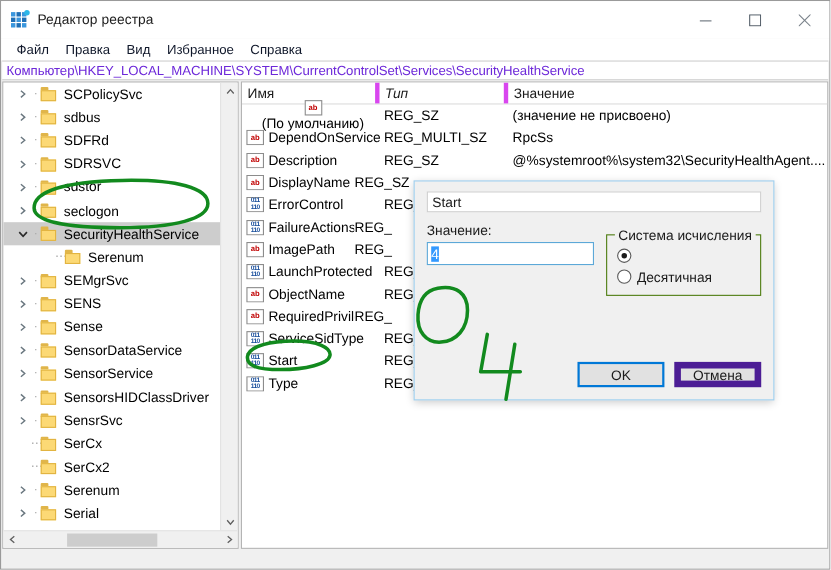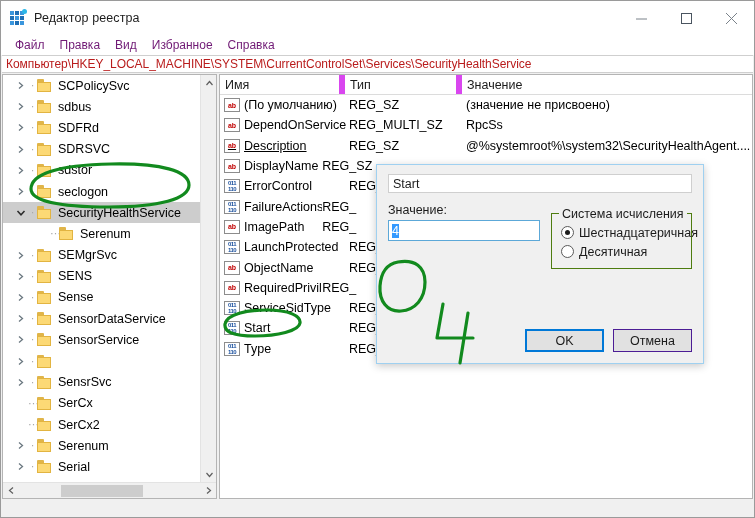--- a/index.html
+++ b/index.html
@@ -44,31 +44,31 @@
     color: #4a5560;
   }
   .win-btn svg { display: block; }
 
   
   .menubar {
     position: absolute; left: 0; top: 34px; width: 753px; height: 20px;
     background: #ffffff; display: flex; align-items: center; padding-left: 7px;
   }
   .menu-item {
-    font-size: 12px; color: #701a75; padding: 1px 8px 2px 7px;
+    font-size: 12px; color: #0f172a; padding: 1px 8px 2px 7px;
   }
 
   
   .addressbar {
     position: absolute; left: 1px; top: 54px; width: 751px; height: 18px;
     background: #ffffff; border: 1px solid #cfcfcf; border-left: none; border-right: none;
     display: flex; align-items: center;
   }
   .address-text {
-    font-size: 12px; color: #b91c1c; padding-left: 4px; white-space: nowrap;
+    font-size: 12px; color: #6d28d9; padding-left: 4px; white-space: nowrap;
     letter-spacing: -0.05px;
   }
 
   
   .tree-pane {
     position: absolute; left: 1px; top: 73px; width: 215px; height: 425px;
     background: #ffffff; border: 1px solid #b4b4b4; overflow: hidden;
   }
   .tree-scroll {
     position: absolute; left: 0; top: 0; width: 198px; height: 408px; overflow: hidden;
@@ -119,23 +119,23 @@
   }
 
   .list-pane {
     position: absolute; left: 218px; top: 73px; width: 534px; height: 425px;
     background: #ffffff; border: 1px solid #b4b4b4; overflow: hidden;
   }
   .list-header {
     height: 20px; display: flex; background: #ffffff; border-bottom: 1px solid #dcdcdc;
     font-size: 12.5px; color: #1b1b1b;
   }
-  .hcell { display: flex; align-items: center; padding-left: 5px; border-right: 6px solid #d946ef; }
+  .hcell { display: flex; align-items: center; padding-left: 5px; border-right: 4px solid #d946ef; }
   .hc-name { width: 125px; }
-  .hc-type { width: 117px; }
+  .hc-type { width: 117px; font-style: italic; }
   .hc-val { flex: 1; border-right: none; }
 
   .list-row {
     height: 20.3px; display: flex; align-items: center; font-size: 12.5px; color: #000;
     white-space: nowrap;
   }
   .ricon {
     width: 16px; height: 14px; flex: none; margin-left: 4px; margin-right: 4px;
     border: 1px solid #8c8c8c; background: #ffffff; position: relative;
     font-size: 7px; line-height: 7px; color: #c00000; font-weight: bold;
@@ -192,21 +192,21 @@
     background: #ffffff; margin-right: 5px; flex: none; position: relative;
   }
   .radio.on::after {
     content: ""; position: absolute; left: 3px; top: 3px; width: 5px; height: 5px;
     border-radius: 50%; background: #1b1b1b;
   }
   .dlg-buttons {
     position: absolute; right: 11px; bottom: 11px; display: flex; gap: 9px;
   }
   .btn {
-    width: 79px; height: 23px; background: #e1e1e1; border: 1px solid #4c1d95;
+    width: 79px; height: 23px; background: #e1e1e1; border: 6px solid #4c1d95;
     font-size: 12.5px; color: #1b1b1b; display: flex; align-items: center; justify-content: center;
   }
   .btn.default { border: 2px solid #0078d7; background: #e1e1e1; }
 
   
   .annot { position: absolute; left: 0; top: 0; width: 755px; height: 518px; pointer-events: none; }
 </style>
 </head>
 <body>
 
@@ -429,20 +429,21 @@
           <span class="tw">
             <svg width="9" height="9" viewBox="0 0 9 9">
               <polyline points="3,1.5 6.5,4.5 3,7.5" fill="none" stroke="#6b7880" stroke-width="1.3"></polyline>
             </svg>
           </span>
           <span class="tline">·</span>
           <span class="folder">
             <span class="tab"></span>
             <span class="body"></span>
           </span>
+          <span class="tree-label">SensorsHIDClassDriver</span>
         </div>
         <div class="tree-row" style="padding-left: 10px;">
           <span class="tw">
             <svg width="9" height="9" viewBox="0 0 9 9">
               <polyline points="3,1.5 6.5,4.5 3,7.5" fill="none" stroke="#6b7880" stroke-width="1.3"></polyline>
             </svg>
           </span>
           <span class="tline">·</span>
           <span class="folder">
             <span class="tab"></span>
@@ -533,37 +534,37 @@
   </div>
 
   <div class="list-pane">
     <div class="list-header">
       <div class="hcell hc-name">Имя</div>
       <div class="hcell hc-type">Тип</div>
       <div class="hcell hc-val">Значение</div>
     </div>
     <div id="list-rows">
         <div class="list-row">
-          <span class="r-name" style="display: flex; align-items: center;">
+          <span class="r-name" style="display: flex; align-items: center; flex-direction: column;">
             <span class="ricon">ab</span>
             <span>(По умолчанию)</span>
           </span>
           <span class="r-type">REG_SZ</span>
           <span class="r-val">(значение не присвоено)</span>
         </div>
         <div class="list-row">
           <span class="r-name" style="display: flex; align-items: center;">
             <span class="ricon">ab</span>
             <span>DependOnService</span>
           </span>
           <span class="r-type">REG_MULTI_SZ</span>
           <span class="r-val">RpcSs</span>
         </div>
         <div class="list-row">
-          <span class="r-name" style="display: flex; align-items: center; text-decoration: underline;">
+          <span class="r-name" style="display: flex; align-items: center;">
             <span class="ricon">ab</span>
             <span>Description</span>
           </span>
           <span class="r-type">REG_SZ</span>
           <span class="r-val">@%systemroot%\system32\SecurityHealthAgent....</span>
         </div>
         <div class="list-row">
           <span class="r-name" style="display: flex; align-items: center;">
             <span class="ricon">ab</span>
             <span>DisplayName</span>
@@ -671,21 +672,20 @@
       <div class="row2">
         <div class="val-col">
           <div class="dlg-input">
             <span class="sel">4</span>
           </div>
         </div>
         <div class="groupbox">
           <div class="gb-legend">Система исчисления</div>
           <div class="radio-row">
             <span class="radio on"></span>
-            <span>Шестнадцатеричная</span>
           </div>
           <div class="radio-row">
             <span class="radio"></span>
             <span>Десятичная</span>
           </div>
         </div>
       </div>
     </div>
     <div class="dlg-buttons">
       <div class="btn default">OK</div>

